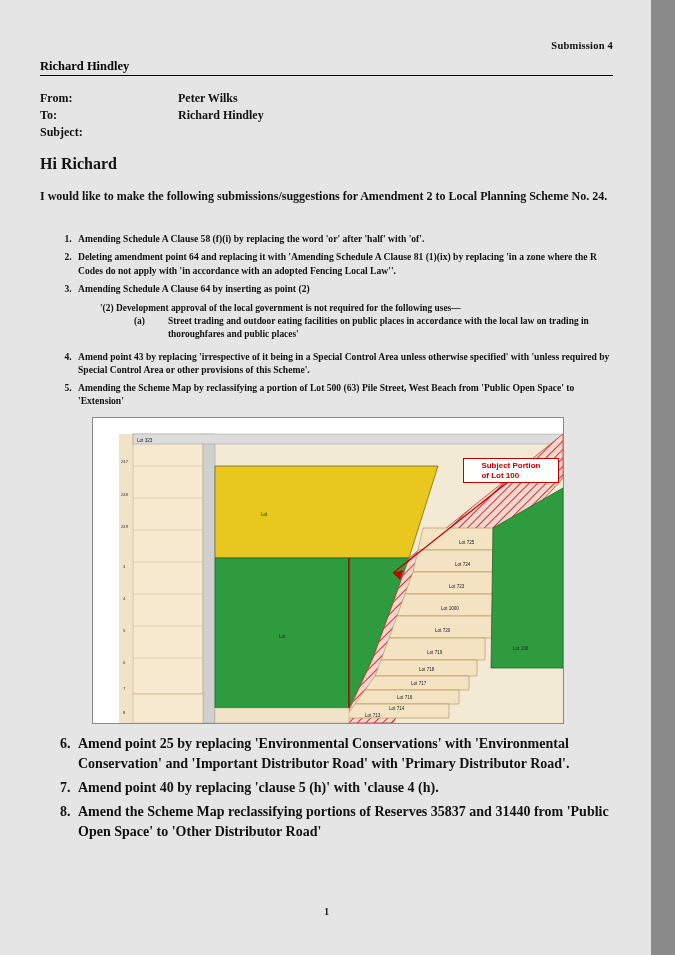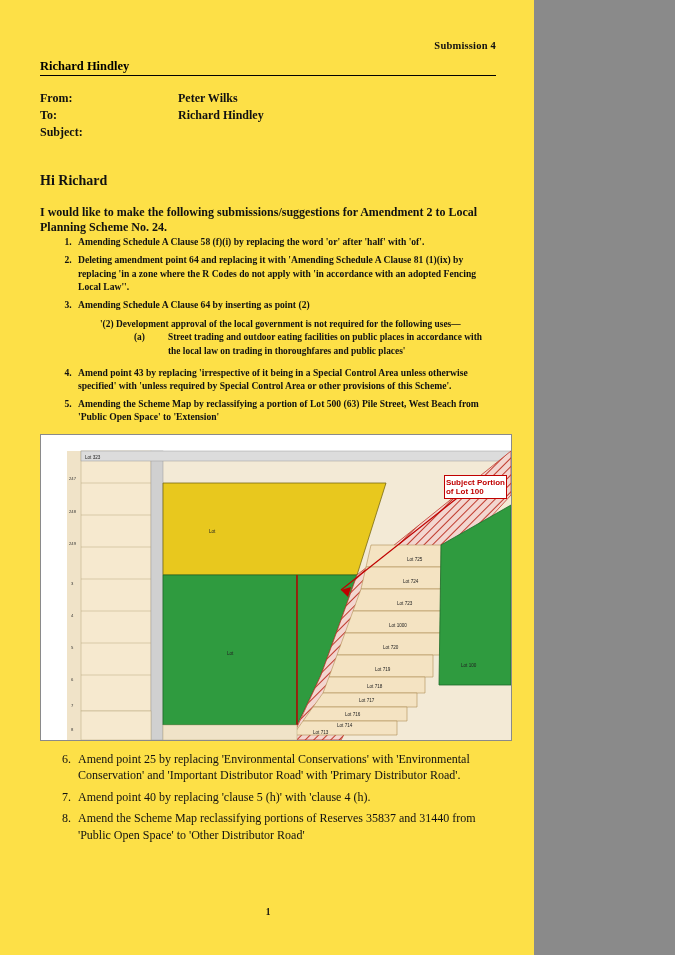--- a/index.html
+++ b/index.html
@@ -7,23 +7,23 @@
     padding: 0;
     background: #8a8a8a;
   }
   body {
     width: 675px;
     height: 955px;
     font-family: "Liberation Serif", serif;
   }
   .page {
     position: relative;
-    width: 534px;
+    width: 651px;
     height: 955px;
-    background: #fde047;
+    background: #e5e5e5;
     box-sizing: border-box;
     overflow: hidden;
   }
   .content {
     position: absolute;
     left: 40px;
     top: 40px;
     right: 38px;
     bottom: 30px;
   }
@@ -55,33 +55,33 @@
     display: flex;
   }
   .meta-label {
     width: 138px;
     flex: 0 0 138px;
   }
   .meta-value {
     flex: 1 1 auto;
   }
   .greeting {
-    margin-top: 32px;
-    font-size: 14px;
+    margin-top: 14px;
+    font-size: 16px;
     font-weight: bold;
     color: #111;
   }
   .intro {
     margin-top: 16px;
     font-size: 12px;
     font-weight: bold;
     color: #111;
   }
   ol.items {
-    margin: 0 0 0 0;
+    margin: 28px 0 0 0;
     padding: 0 0 0 34px;
     font-size: 9.6px;
     font-weight: bold;
     color: #111;
   }
   ol.items > li {
     margin-bottom: 5px;
     line-height: 1.38;
     padding-left: 4px;
   }
@@ -126,28 +126,28 @@
     position: absolute;
     right: 4px;
     top: 40px;
     background: #fff;
     border: 1.5px solid #c00000;
     color: #c00000;
     font-family: "Liberation Sans", sans-serif;
     font-size: 8px;
     font-weight: bold;
     line-height: 1.15;
-    padding: 2px 1px;
+    padding: 2px 17px;
     text-align: left;
   }
   ol.items2 {
     margin: 10px 0 0 0;
     padding: 0 0 0 34px;
-    font-size: 12px;
-    font-weight: normal;
+    font-size: 14px;
+    font-weight: bold;
     color: #111;
   }
   ol.items2 > li {
     margin-bottom: 5px;
     line-height: 1.38;
     padding-left: 4px;
   }
   .page-number {
     position: absolute;
     left: 0;

